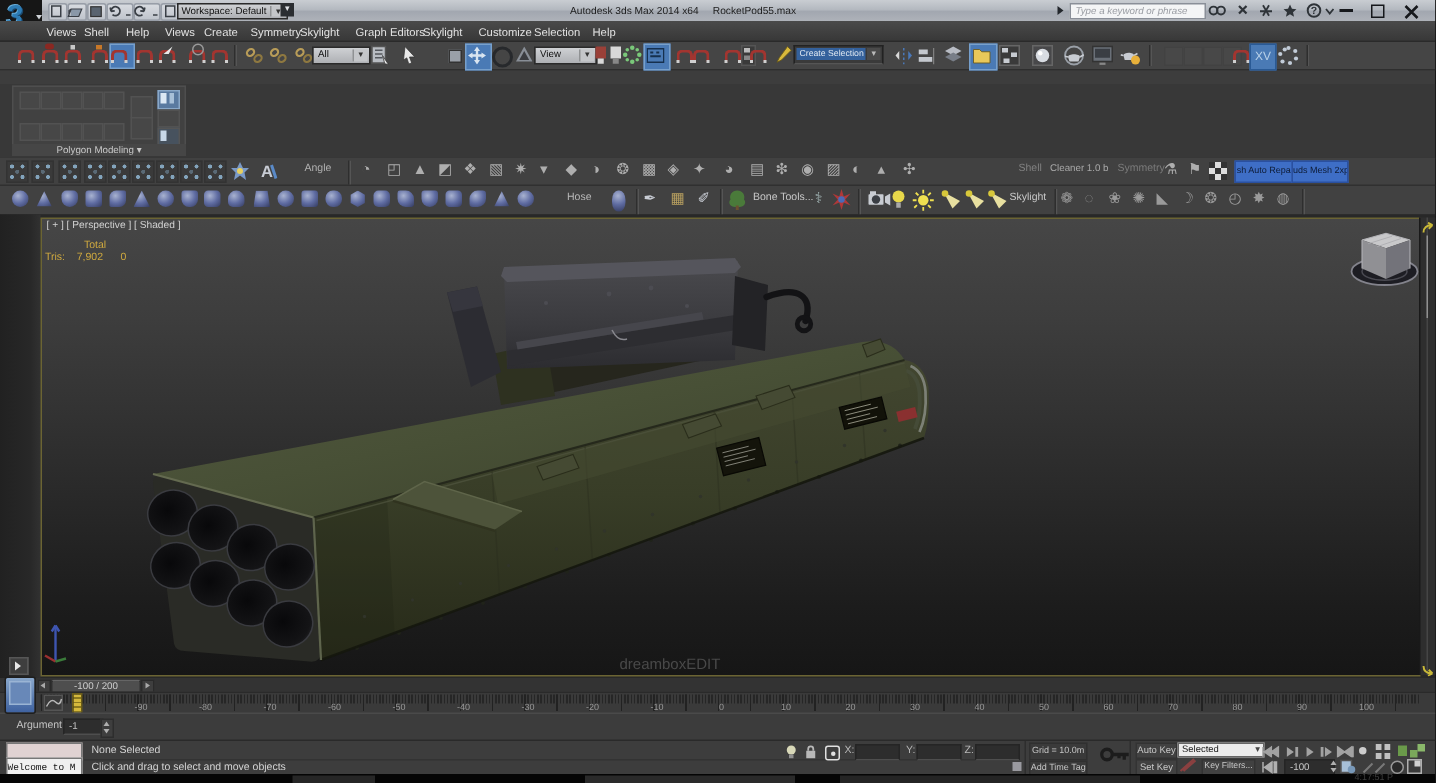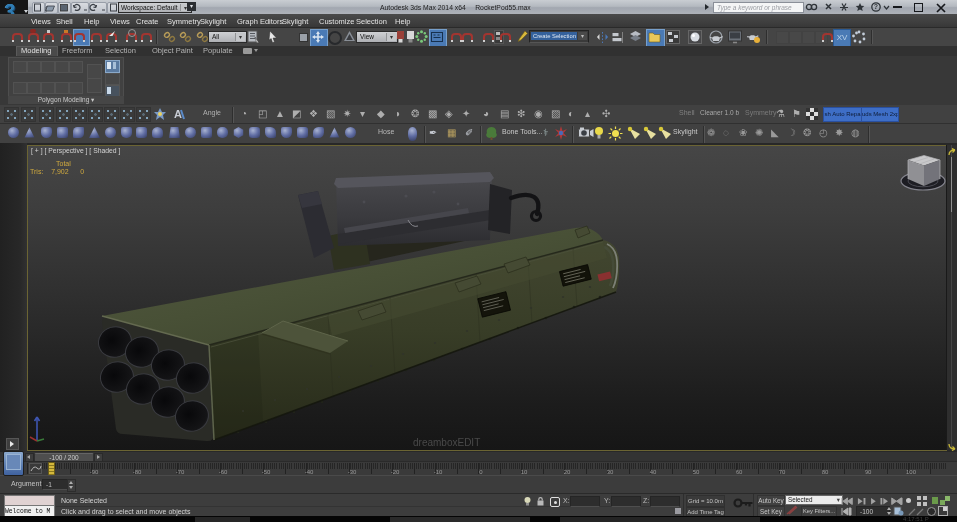--- a/index.html
+++ b/index.html
@@ -260,30 +260,20 @@
           <circle cx="7" cy="2" r="1.4"></circle>
           <circle cx="11.5" cy="4" r="1.4"></circle>
           <circle cx="12" cy="9" r="1.4"></circle>
           <circle cx="8" cy="12" r="1.4"></circle>
           <circle cx="3" cy="11" r="1.4"></circle>
           <circle cx="1.5" cy="6" r="1.4"></circle>
           <circle cx="4.5" cy="3" r="1.4"></circle>
         </g>
       </svg>
       <div class="abs sep1" style="left:871px"></div>
-    </div>
-<div id="rtabs" class="abs">
-      <div class="abs" style="left:16px;top:0;width:40px;height:10px;background:#4a4a4a;border:1px solid #5a5a5a;border-bottom:none"></div>
-      <div class="abs rtab" style="left:21px;color:#e0e0e0">Modeling</div>
-      <div class="abs rtab" style="left:62px">Freeform</div>
-      <div class="abs rtab" style="left:105px">Selection</div>
-      <div class="abs rtab" style="left:152px">Object Paint</div>
-      <div class="abs rtab" style="left:203px">Populate</div>
-      <div class="abs" style="left:243px;top:2px;width:9px;height:6px;background:#999;border-radius:1px"></div>
-      <div class="abs" style="left:254px;top:3px;width:0;height:0;border-left:2.5px solid transparent;border-right:2.5px solid transparent;border-top:3px solid #999"></div>
     </div>
 <div id="rpanel" class="abs">
       <div id="pmpanel" class="abs">
         <div class="abs pmb" style="left:4px;top:3px;width:12px;height:10px"></div>
         <div class="abs pmb" style="left:18px;top:3px;width:12px;height:10px"></div>
         <div class="abs pmb" style="left:32px;top:3px;width:12px;height:10px"></div>
         <div class="abs pmb" style="left:46px;top:3px;width:12px;height:10px"></div>
         <div class="abs pmb" style="left:60px;top:3px;width:12px;height:10px"></div>
         <div class="abs pmb" style="left:4px;top:24px;width:12px;height:10px"></div>
         <div class="abs pmb" style="left:18px;top:24px;width:12px;height:10px"></div>

